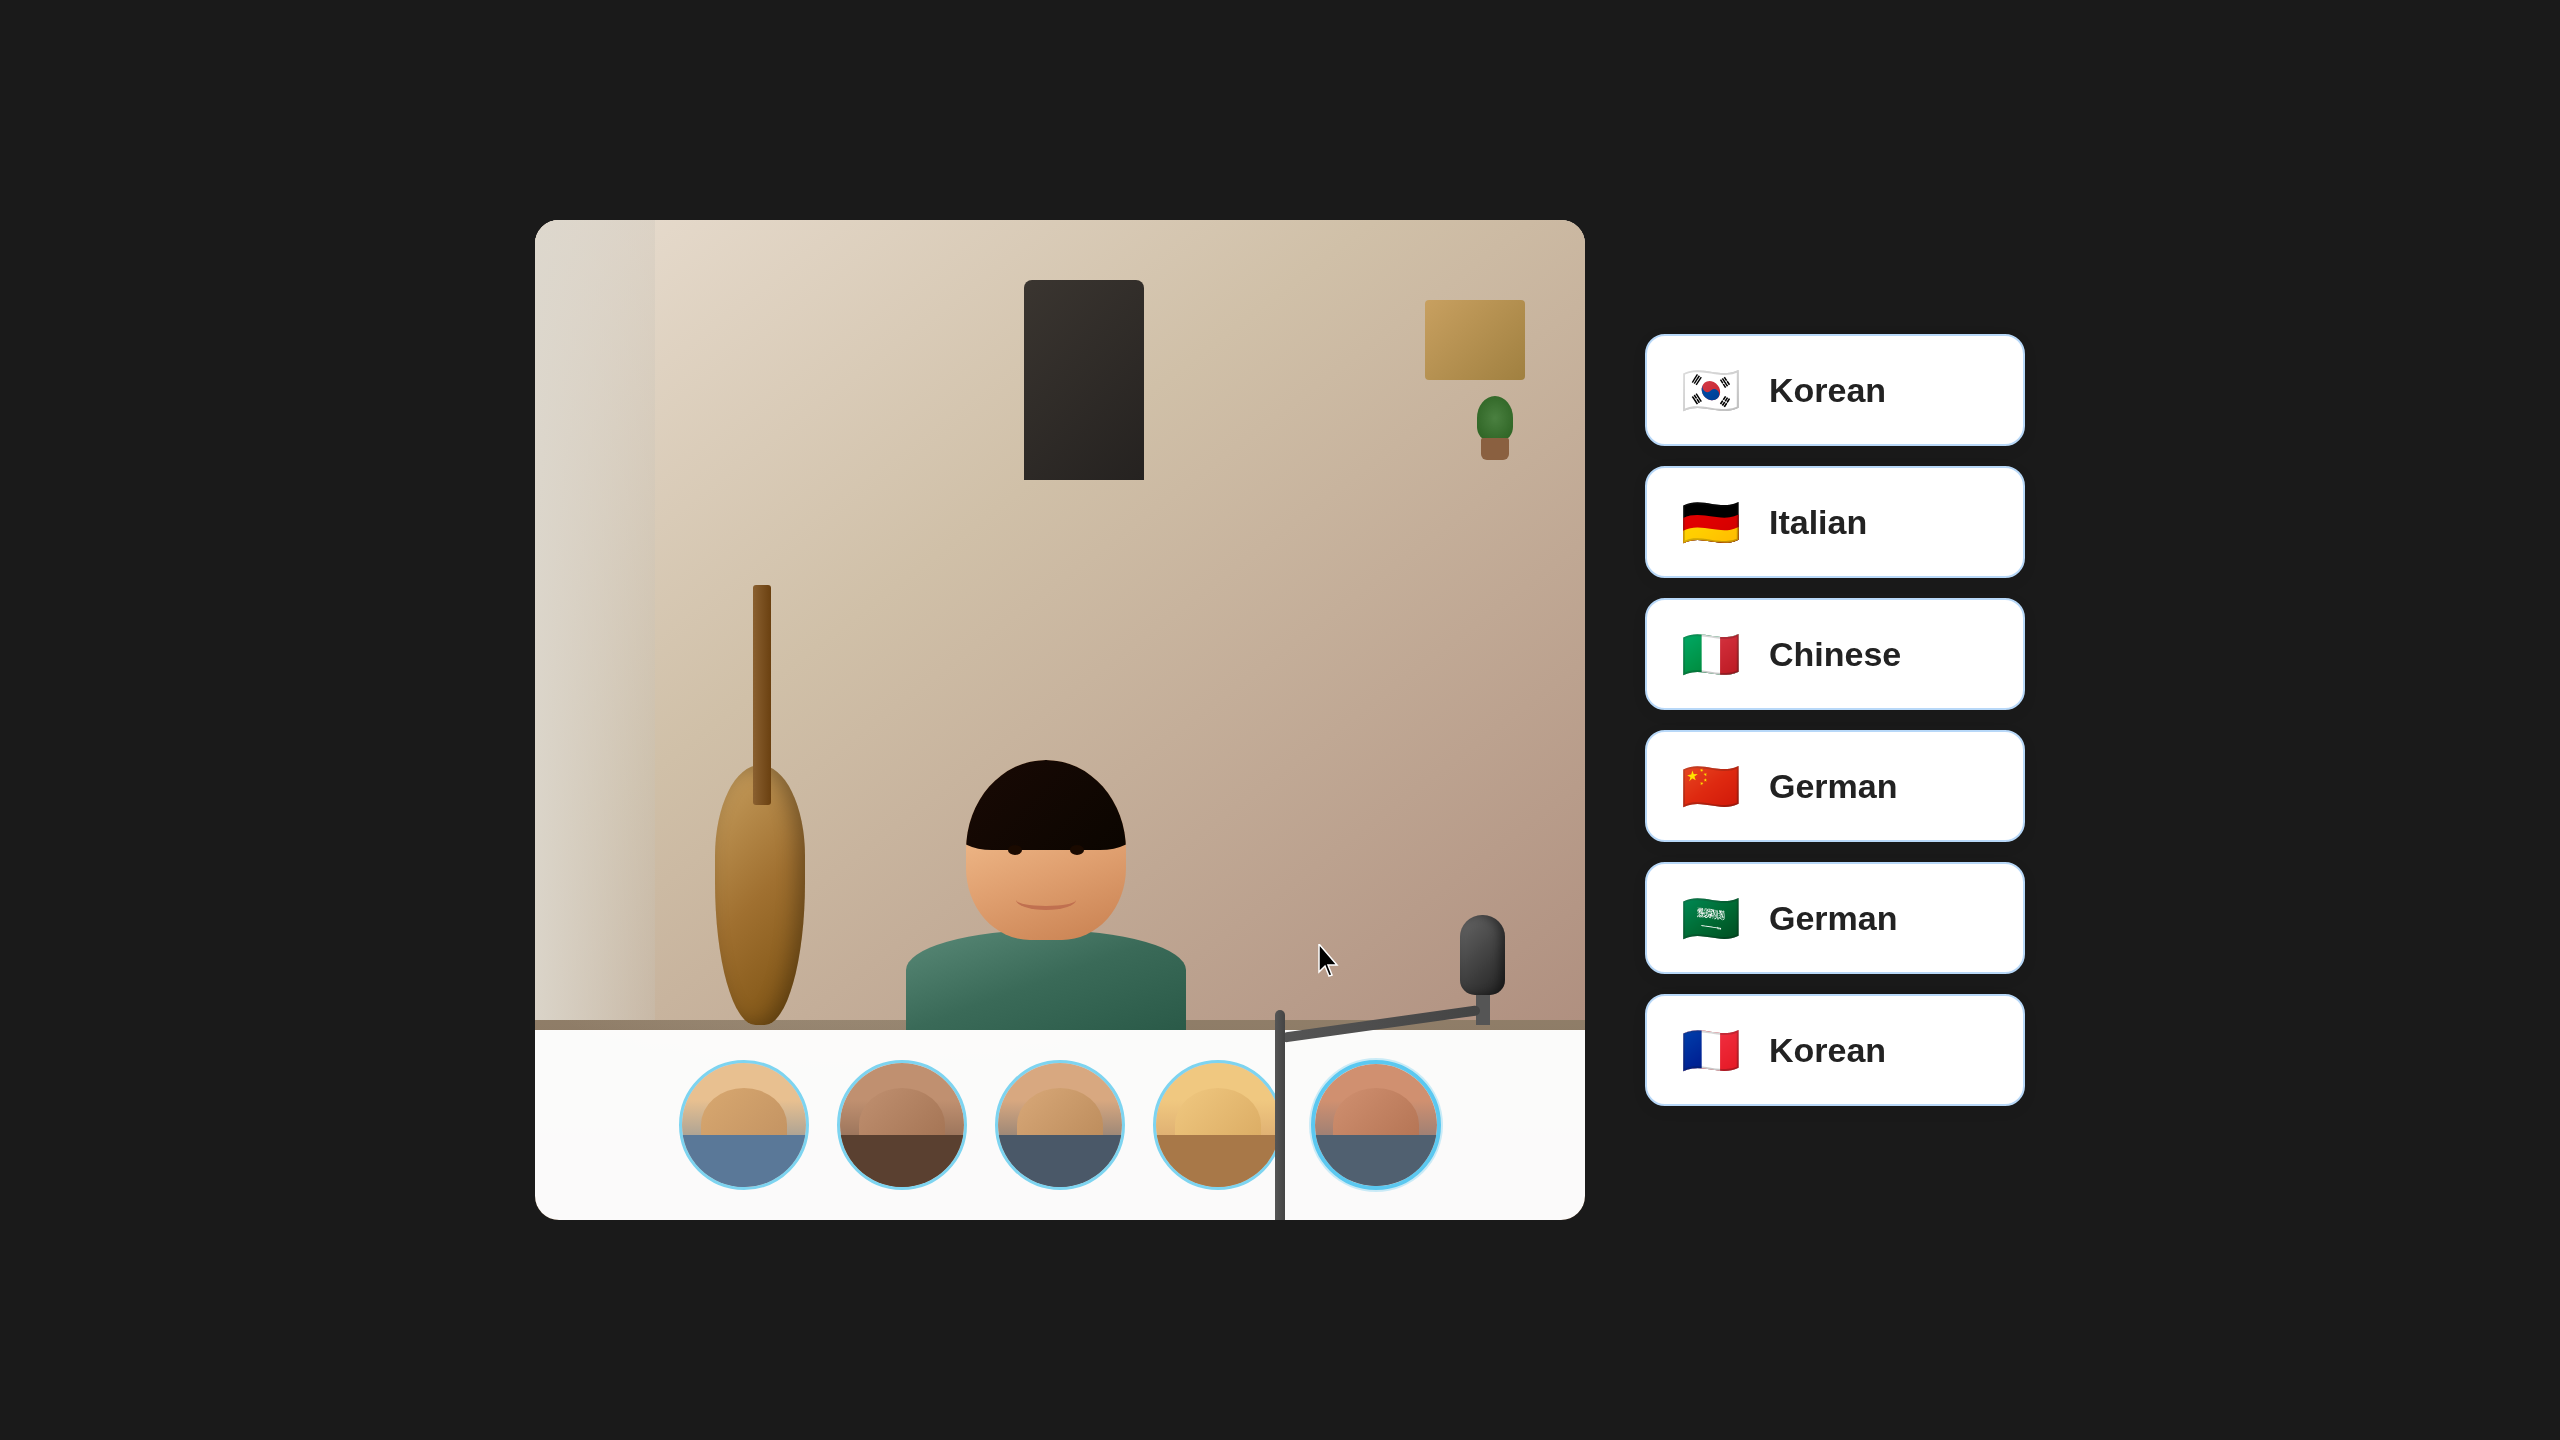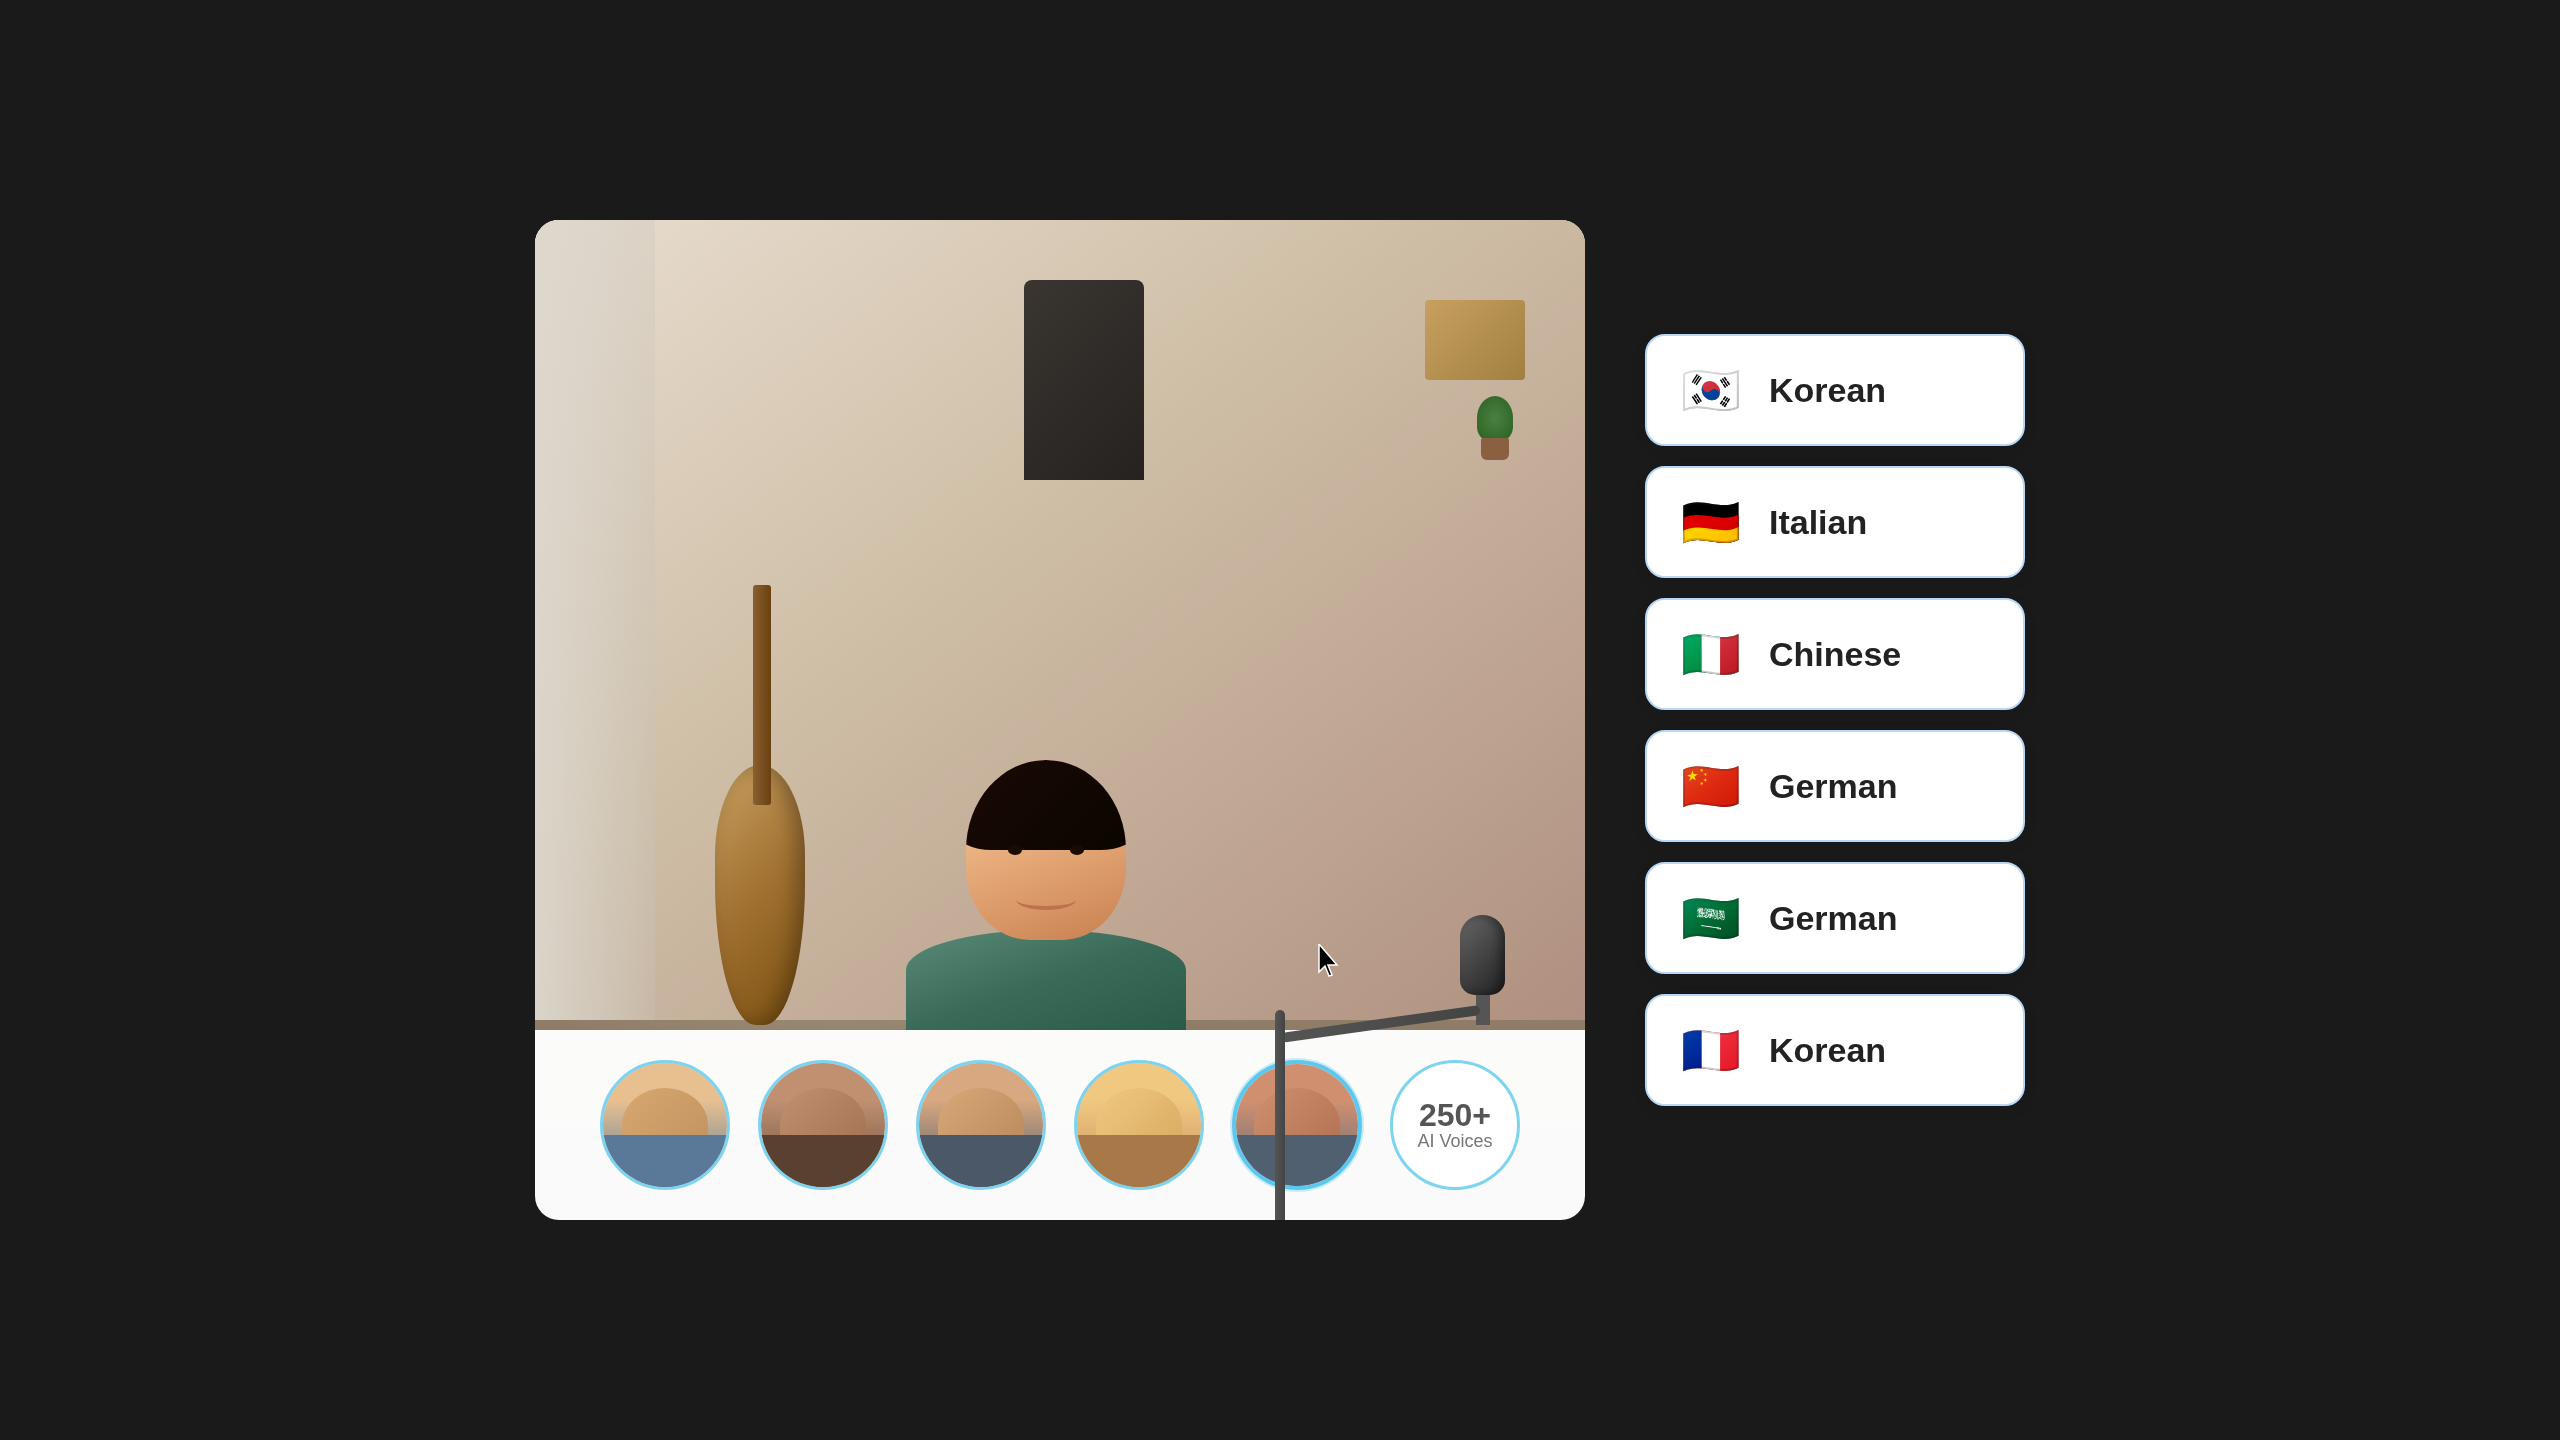--- a/index.html
+++ b/index.html
@@ -423,24 +423,20 @@
           <div style="width:100%;height:42%;background:#a87848;position:absolute;bottom:0;"></div>
         </div>
       </div>
       <div class="voice-avatar active">
         <div class="avatar-face av5">
           <div style="width:70%;height:60%;background:linear-gradient(135deg,#d09070,#b07050);border-radius:50% 50% 0 0;position:absolute;top:20%;left:15%;"></div>
           <div style="width:100%;height:42%;background:#506070;position:absolute;bottom:0;"></div>
         </div>
       </div>
 
-      <div class="voice-count-badge">
-        <span class="voice-count-number">250+</span>
-        <span class="voice-count-label">AI Voices</span>
-      </div>
     </div>
 
     <div style="position:absolute;bottom:236px;left:780px;z-index:50;pointer-events:none;">
       <svg width="28" height="36" viewBox="0 0 28 36">
         <polygon points="4,0 4,28 10,22 14,32 17,31 13,21 22,21" fill="black" stroke="white" stroke-width="1.5"></polygon>
       </svg>
     </div>
 
   </div>
 

